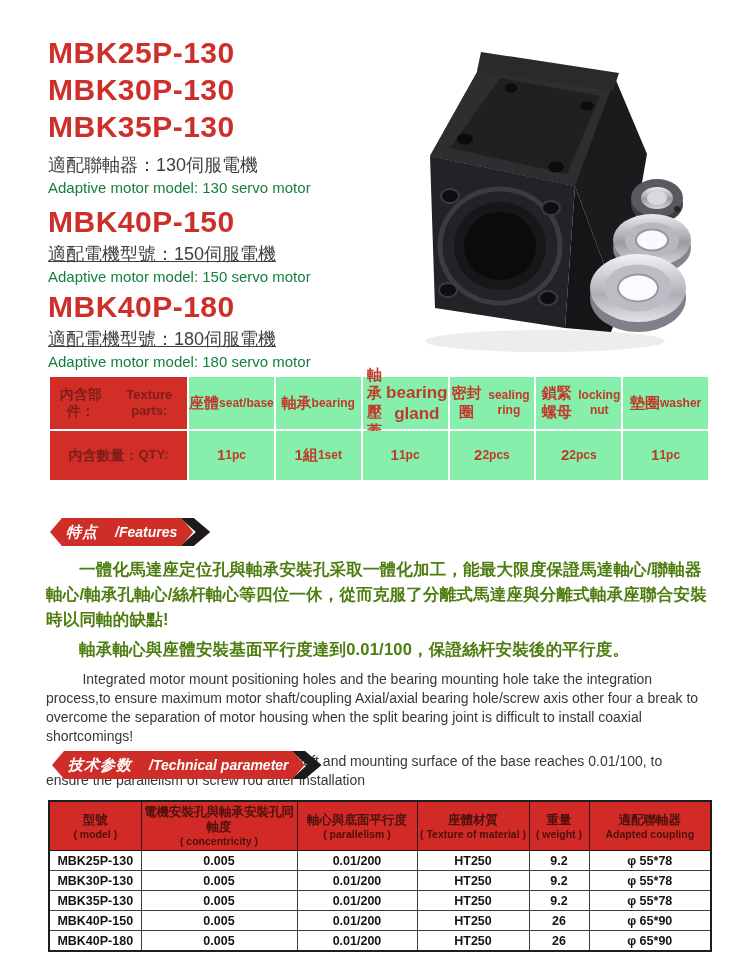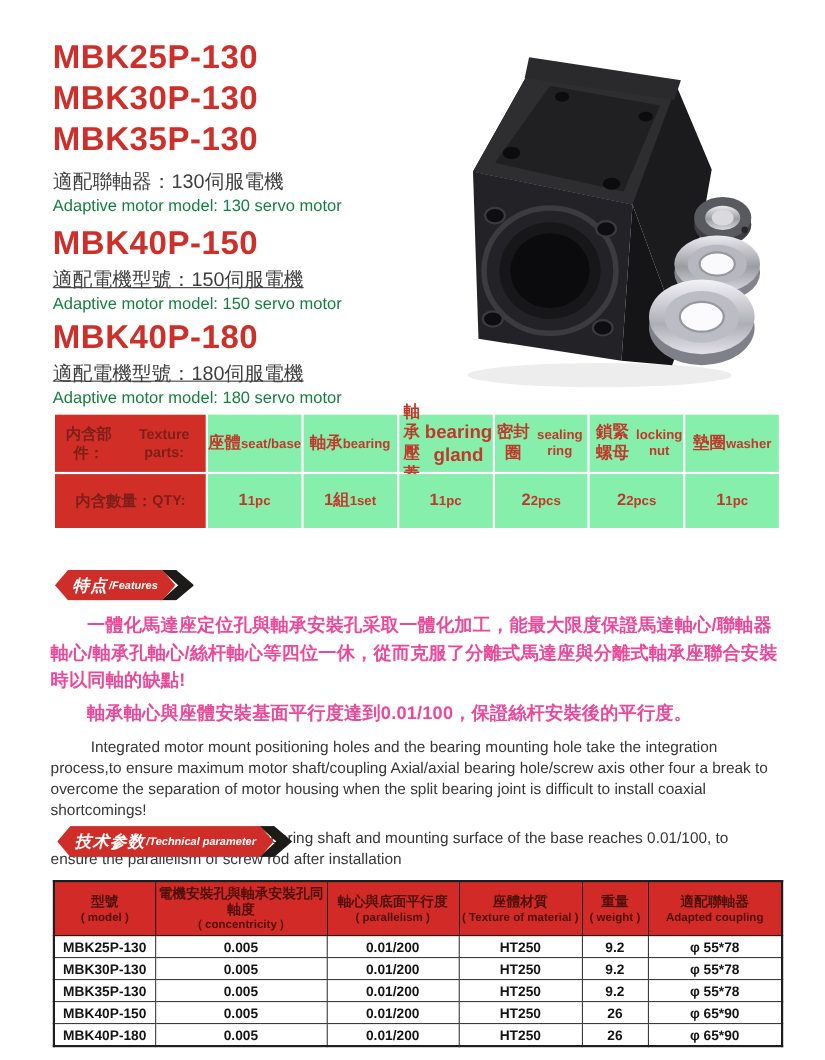--- a/index.html
+++ b/index.html
@@ -31,28 +31,28 @@
   .pcell.red .p-en{font-size:13px;}
 
   
   .banner{position:absolute;display:flex;align-items:center;height:28px;}
   .features-banner{left:50px;top:518px;}
   .tech-banner{left:52px;top:751px;align-items:flex-end;}
   .ribbon{position:relative;z-index:2;height:28px;background:#cf2d28;color:#fff;
           display:flex;align-items:center;justify-content:center;padding:0 16px;
           clip-path:polygon(0 50%,12px 0,calc(100% - 12px) 0,100% 50%,calc(100% - 12px) 100%,12px 100%);}
   .ribbon .b-cn{font-size:15px;font-weight:bold;font-style:italic;letter-spacing:1px;}
-  .ribbon .b-en{font-size:10px;font-weight:bold;font-style:italic;margin-left:1px;}
+  .ribbon .b-en{font-size:14px;font-weight:bold;font-style:italic;margin-left:17px;}
   .chev{position:relative;z-index:1;width:30px;height:28px;margin-left:-13px;background:#1d1b1a;
         clip-path:polygon(0 0,45% 0,100% 50%,45% 100%,0 100%,52% 50%);}
 
   
   .features-text{position:absolute;left:46px;top:557px;width:662px;}
   .fcn{margin:0 0 5px;font-size:16.5px;line-height:25px;text-indent:2em;
-       font-weight:600;color:#ec4899;letter-spacing:.2px;}
+       font-weight:600;color:#4d7c0f;letter-spacing:.2px;}
   .fcn.last{margin-bottom:8px;}
   .fen{margin:0 0 6px;font-size:14px;line-height:19px;text-indent:2.6em;
        font-weight:500;color:#373737;}
 
   
   .tech-table{position:absolute;left:48px;top:800px;width:662px;border-collapse:collapse;
               border:2px solid #1e1e1e;table-layout:fixed;}
   .tech-table th{background:#d22b27;color:#4d100c;border:1px solid #30100d;
                  padding:3px 1px;vertical-align:middle;}
   .th-cn{font-size:12.5px;font-weight:bold;line-height:15px;}

